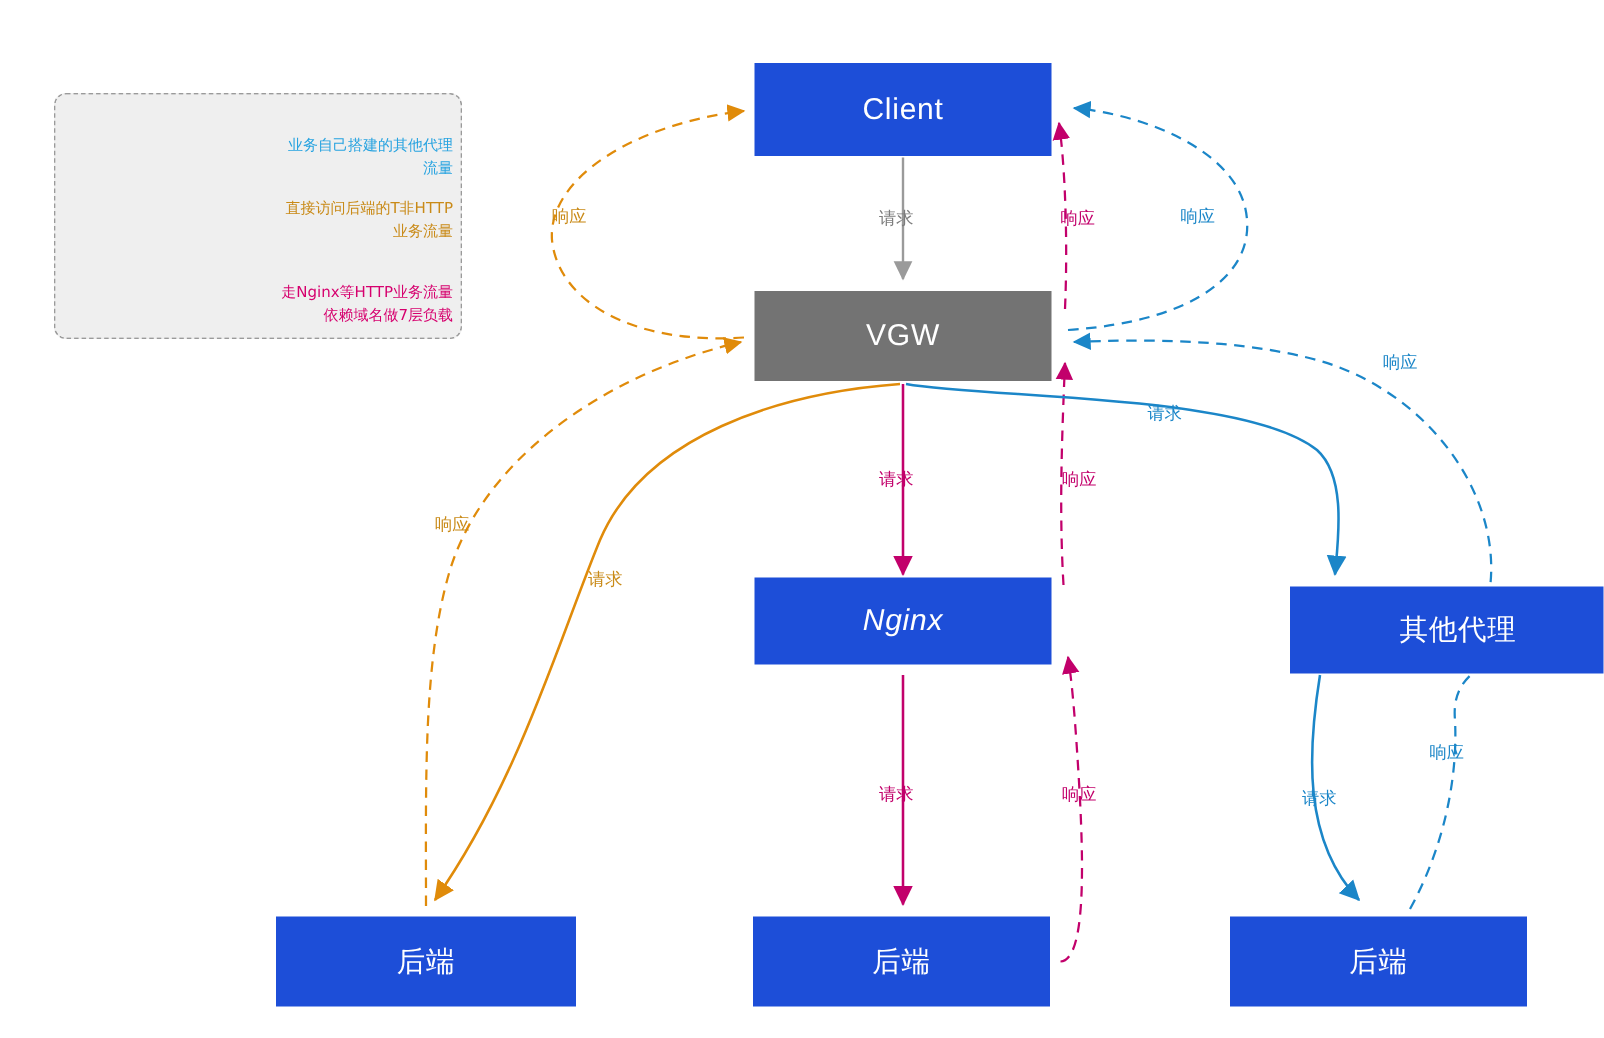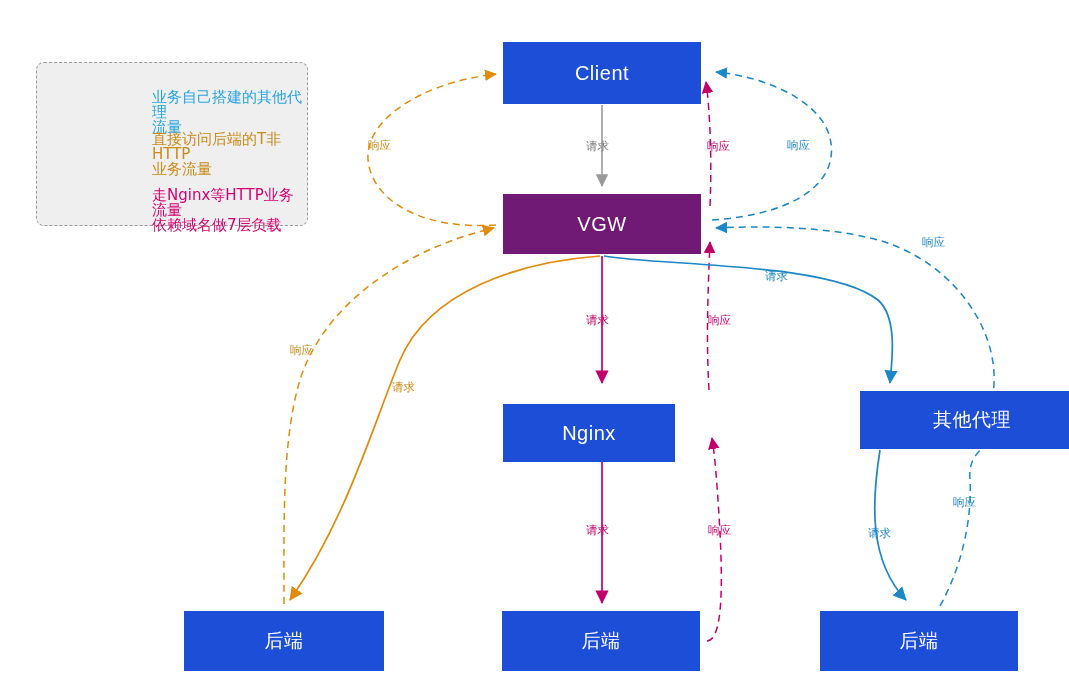--- a/index.html
+++ b/index.html
@@ -9,36 +9,36 @@
   }
   #canvas{position:absolute;left:0;top:0;width:1069px;height:692px;}
 
   
   .legend-box{
     position:absolute;left:36px;top:62px;width:272px;height:164px;
     background:#efefef;border:1px dashed #9a9a9a;border-radius:8px;
     box-sizing:border-box;
   }
   .legend-text{
-    position:absolute;text-align:left;line-height:15px;
-    font-size:15px;font-family:"DejaVu Sans",sans-serif;white-space:pre-line;
+    position:absolute;text-align:right;line-height:15px;
+    font-size:10px;font-family:"DejaVu Sans",sans-serif;white-space:pre-line;
   }
   .lt-blue  {color:#27a3e0;left:152px;top:90px;width:150px;}
   .lt-orange{color:#c98a17;left:152px;top:132px;width:150px;}
   .lt-pink  {color:#d6006e;left:152px;top:188px;width:150px;}
 
   
   .node{
     position:absolute;box-sizing:border-box;display:flex;
     align-items:center;justify-content:center;color:#ffffff;
     font-size:20px;letter-spacing:.5px;
   }
   .node.cn{font-family:"DejaVu Sans",sans-serif;font-size:19px;}
   .blue{background:#1d4ed8;}
-  .navy{background:#701a75;}
+  .navy{background:#737373;}
 
   
   .elabel{
     position:absolute;font-size:11.5px;font-family:Liberation Sans, sans-serif;
     white-space:nowrap;line-height:13px;
   }
   .c-grey  {color:#7c7c7c;}
   .c-blue  {color:#1b86c8;}
   .c-orange{color:#c98a17;}
   .c-pink  {color:#c2006b;}
@@ -114,21 +114,21 @@
 <div class="legend-box"></div>
 <div class="legend-text lt-blue">业务自己搭建的其他代理
 流量</div>
 <div class="legend-text lt-orange">直接访问后端的T非HTTP
 业务流量</div>
 <div class="legend-text lt-pink">走Nginx等HTTP业务流量
 依赖域名做7层负载</div>
 
 <div class="node blue" style="left:503px;top:42px;width:198px;height:62px;">Client</div>
 <div class="node navy" style="left:503px;top:194px;width:198px;height:60px;">VGW</div>
-<div class="node blue" style="left:503px;top:404px;width:172px;height:58px;">Nginx</div>
+<div class="node blue" style="left:503px;top:385px;width:198px;height:58px;font-style:italic;">Nginx</div>
 <div class="node blue cn" style="left:832px;top:391px;width:224px;height:58px;margin-left:28px;">其他代理</div>
 <div class="node blue cn" style="left:184px;top:611px;width:200px;height:60px;">后端</div>
 <div class="node blue cn" style="left:502px;top:611px;width:198px;height:60px;">后端</div>
 <div class="node blue cn" style="left:820px;top:611px;width:198px;height:60px;">后端</div>
 
 <div class="elabel c-grey" style="left:586px;top:140px;">请求</div>
 <div class="elabel c-orange" style="left:368px;top:139px;">响应</div>
 <div class="elabel c-pink" style="left:707px;top:140px;">响应</div>
 <div class="elabel c-blue" style="left:787px;top:139px;">响应</div>
 <div class="elabel c-blue" style="left:765px;top:270px;">请求</div>

